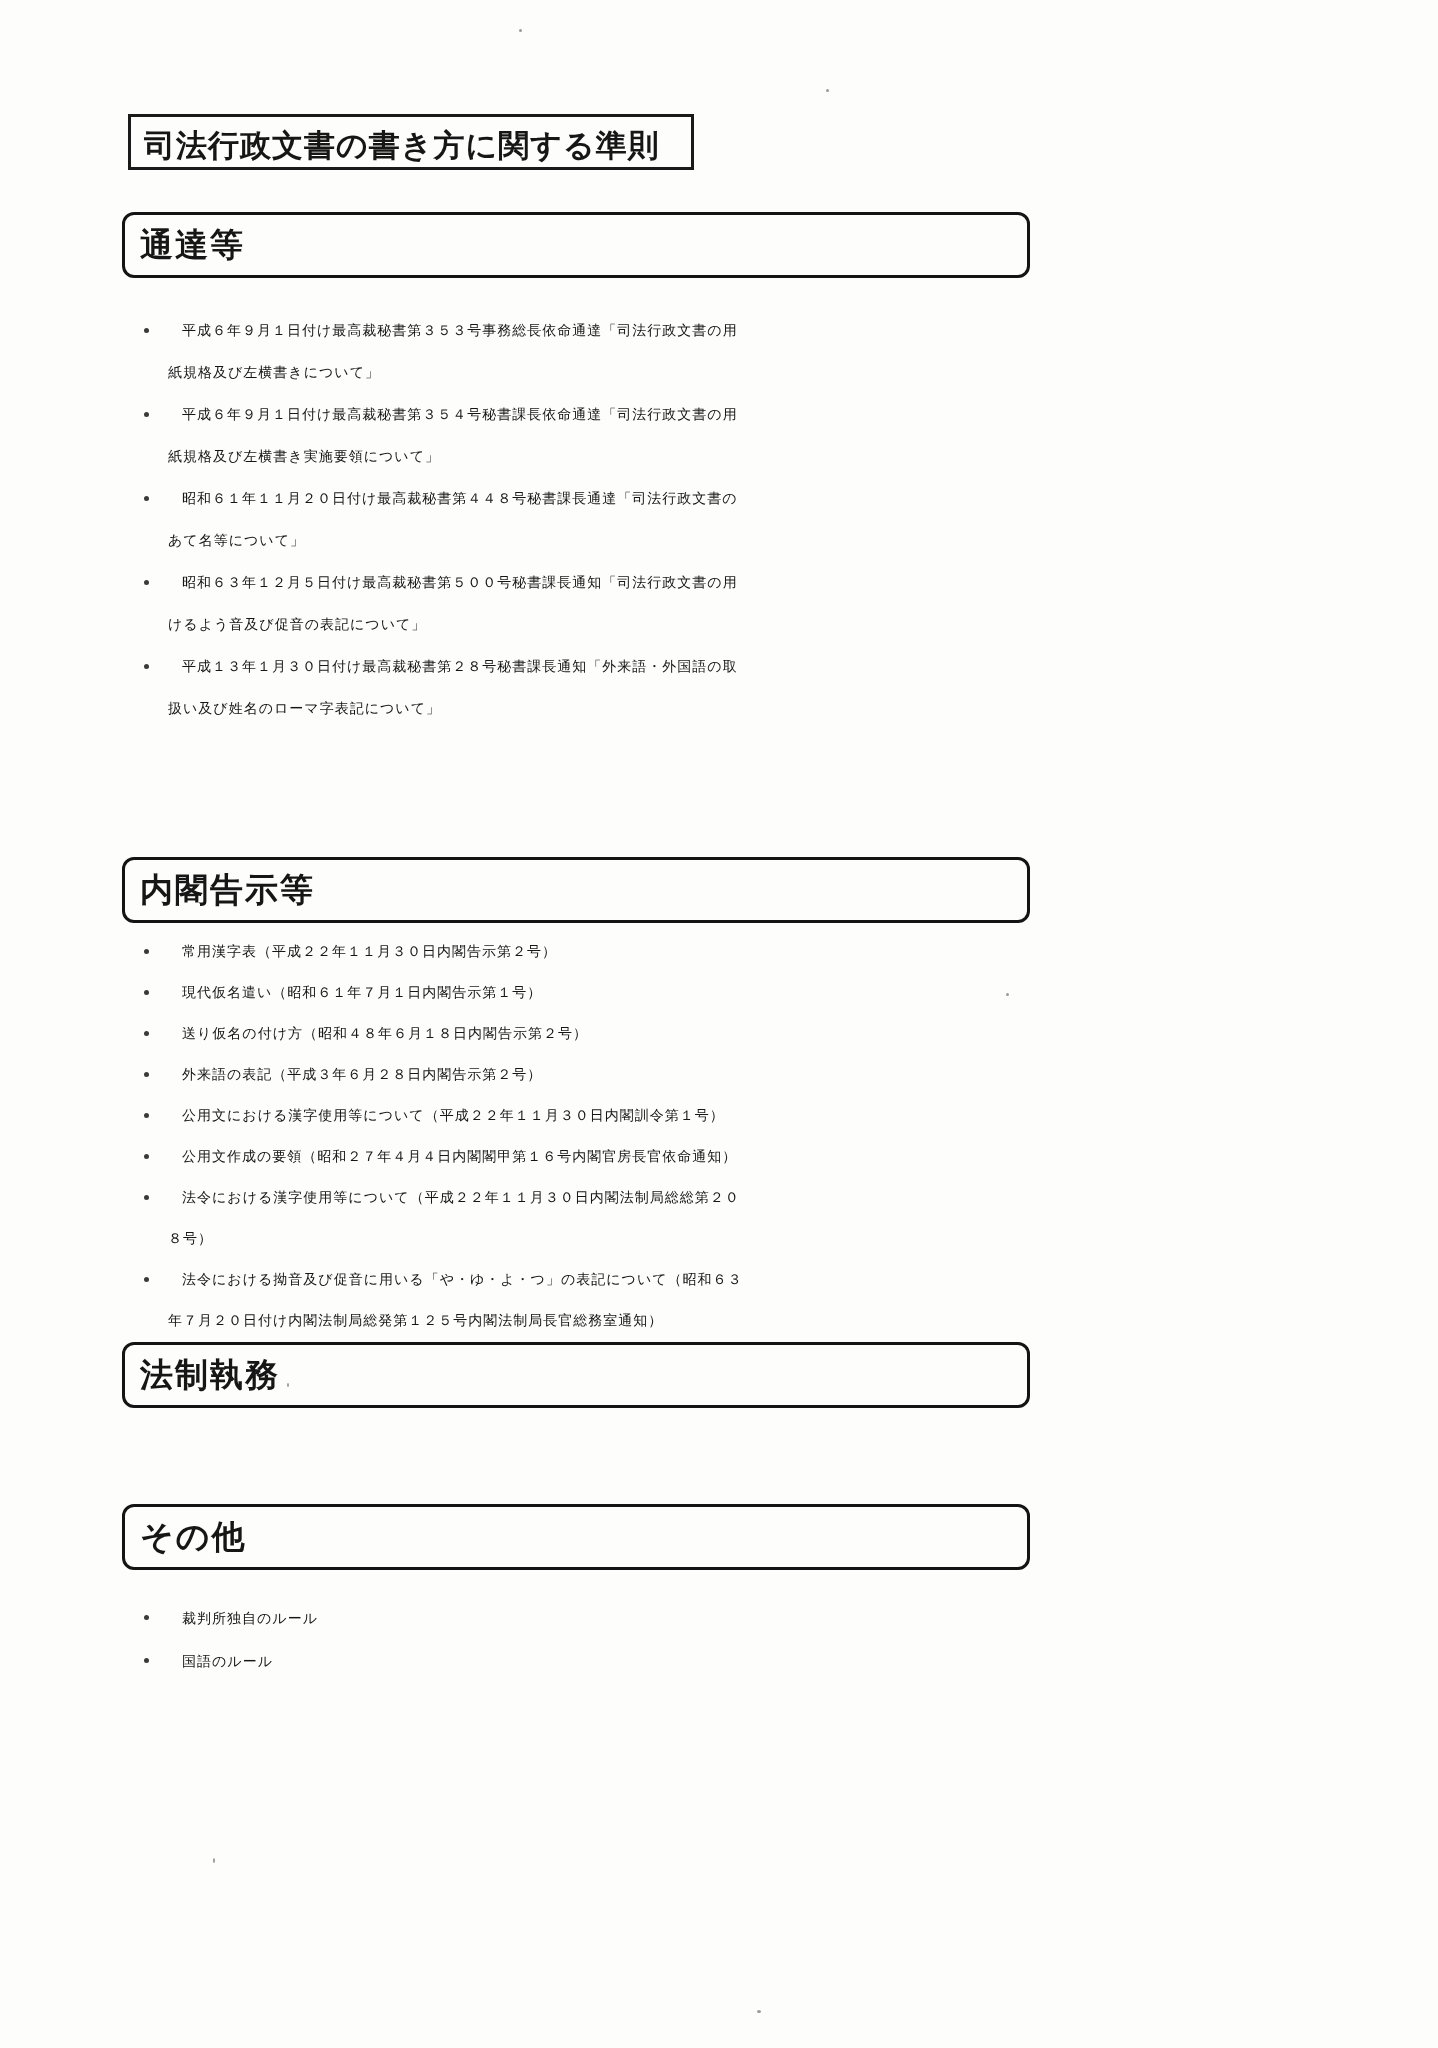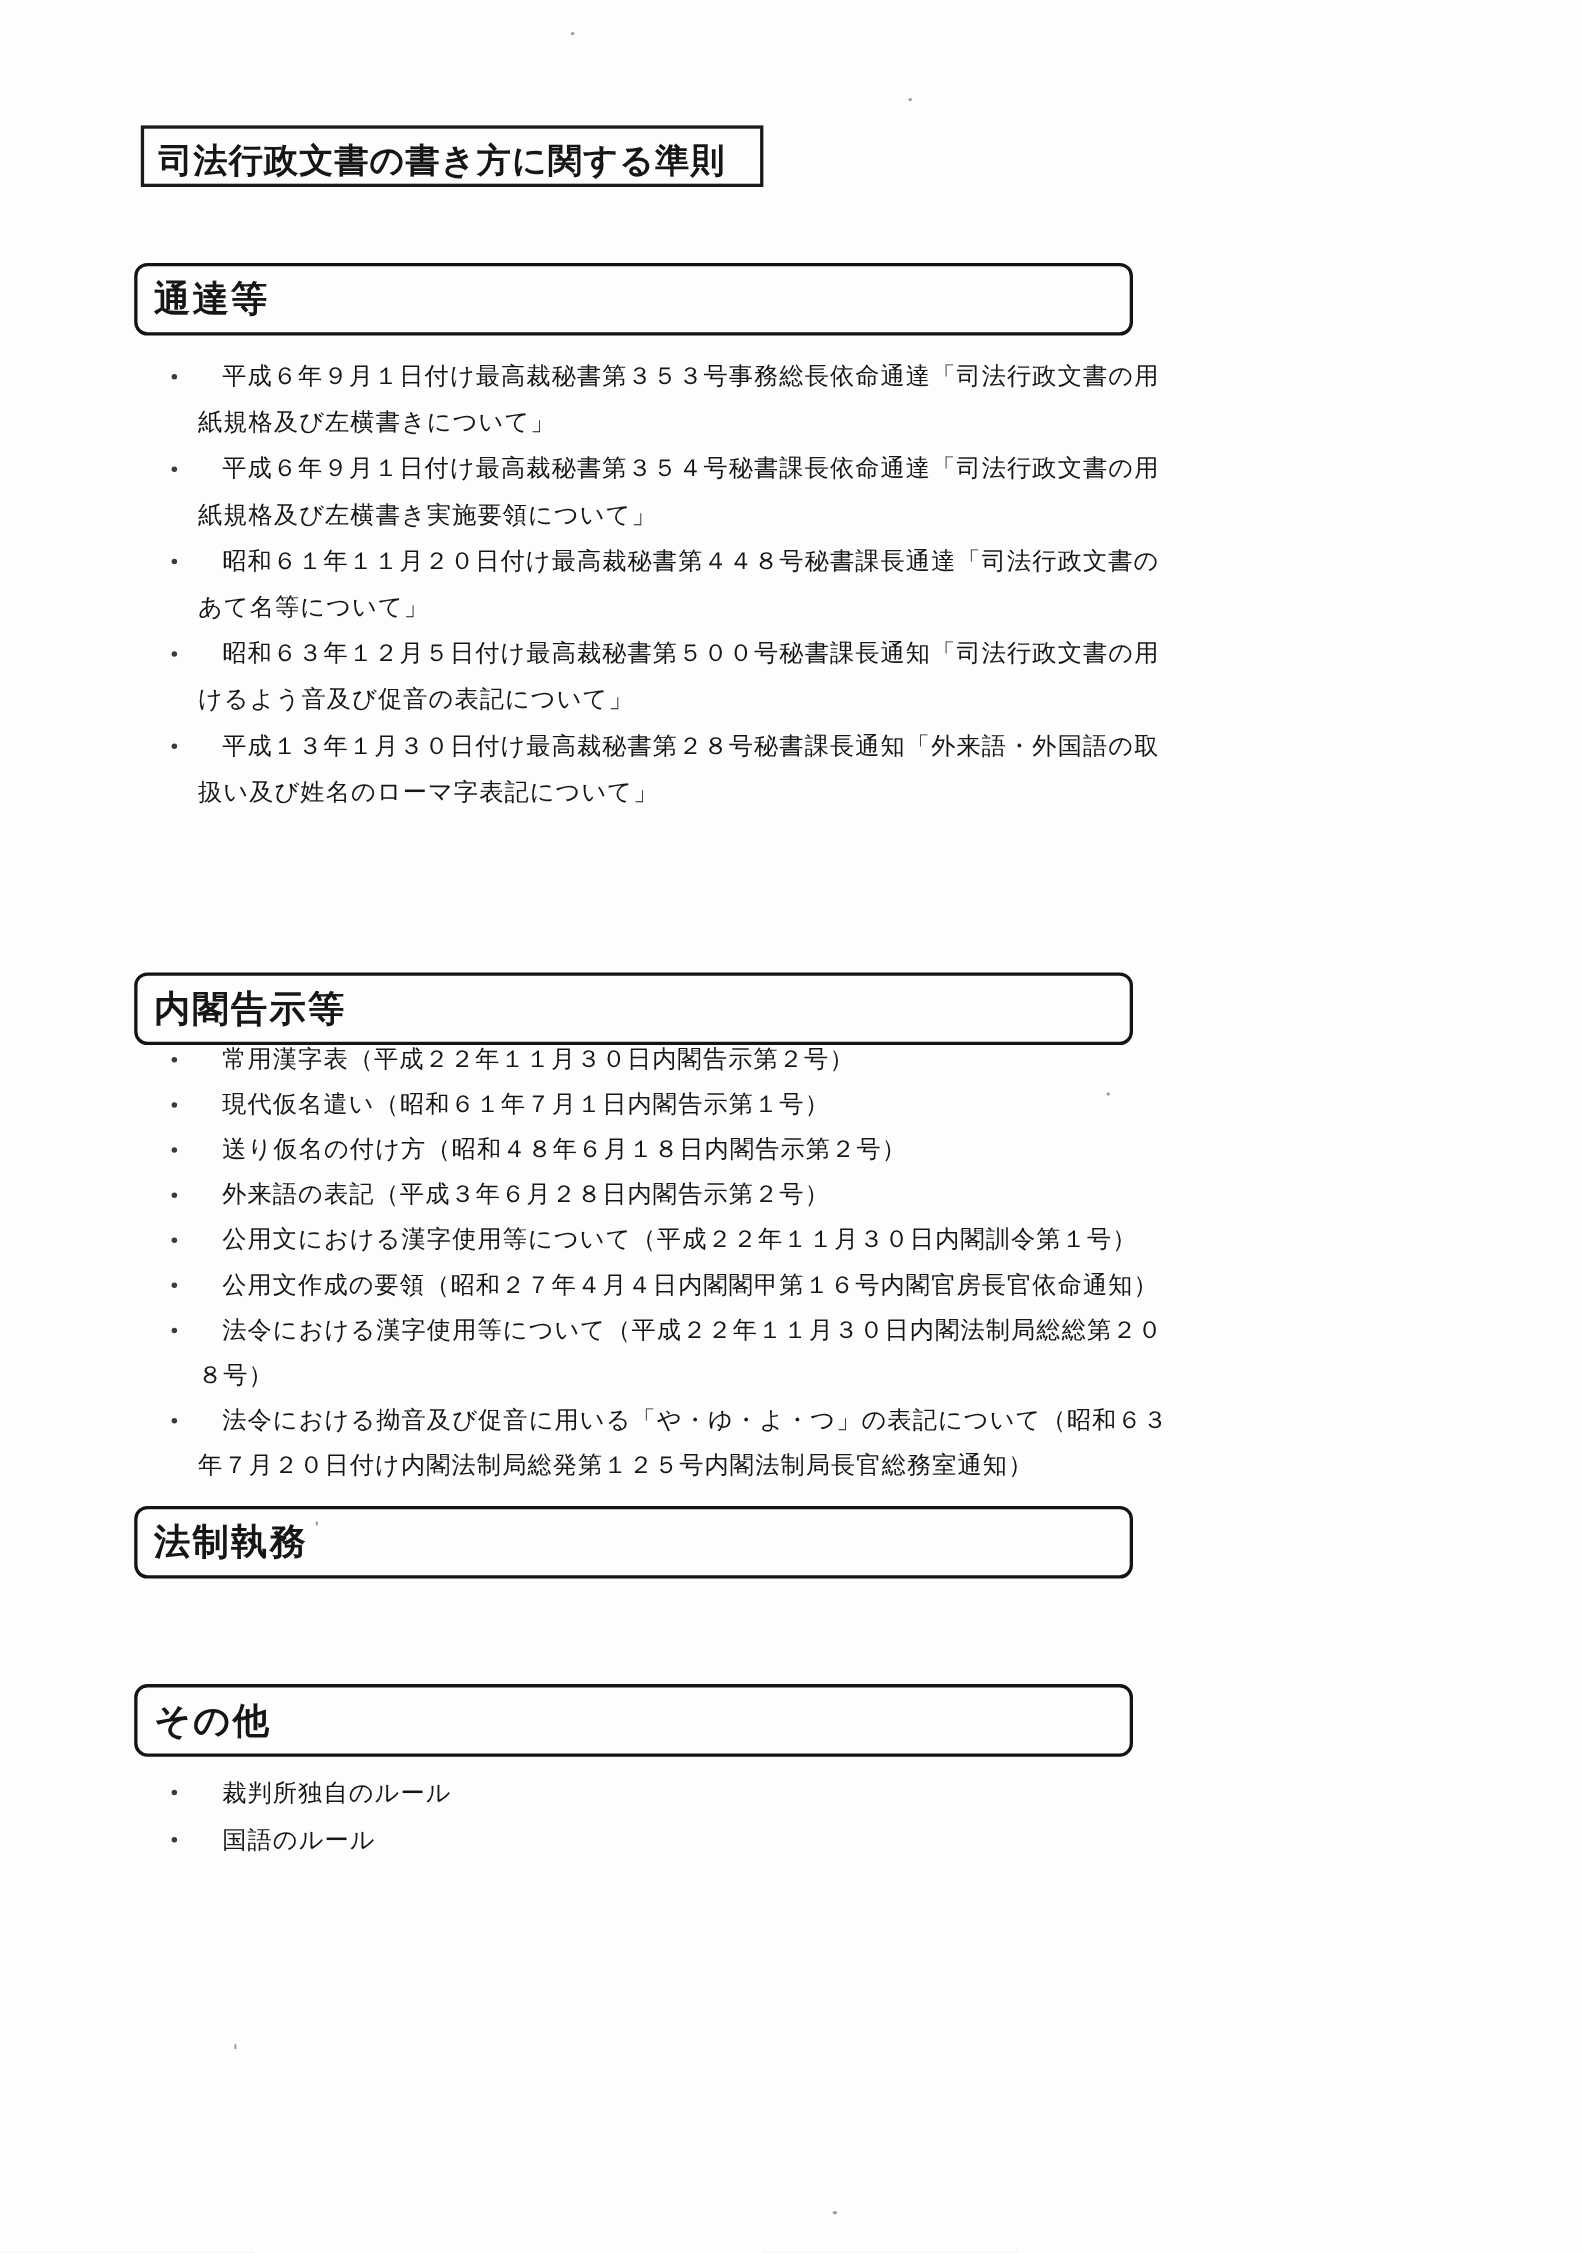--- a/index.html
+++ b/index.html
@@ -33,35 +33,35 @@
     border: 3px solid #141414;
     border-radius: 12px;
     box-sizing: border-box;
     display: flex; align-items: center;
     padding-left: 15px;
     background: #fdfdfc;
     font-family: "Liberation Sans", sans-serif;
     font-weight: 700;
     font-size: 33px;
     letter-spacing: 2px;
-    margin-top: 27px;
   }
   #section-box-1 { top: 212px; }
   #section-box-2 { top: 857px; }
   #section-box-3 { top: 1342px; }
   #section-box-4 { top: 1504px; font-family: Liberation Mono, monospace; }
 
   ul.doc-list {
     position: absolute;
     left: 132px;
     width: 980px;
-    margin: 12px; padding: 0;
+    margin: 0; padding: 0;
     list-style: none;
-    font-size: 22px;
+    font-size: 14px;
     letter-spacing: 1px;
+    font-family: Liberation Serif, serif;
   }
   #list-1 { top: 310px; line-height: 42px; }
   #list-2 { top: 931px; line-height: 41px; }
   #list-3 { top: 1597px; line-height: 43px; }
 
   ul.doc-list li { position: relative; padding-left: 36px; }
   ul.doc-list .bullet {
     position: absolute;
     left: 12px; top: 18px;
     width: 5px; height: 5px;

